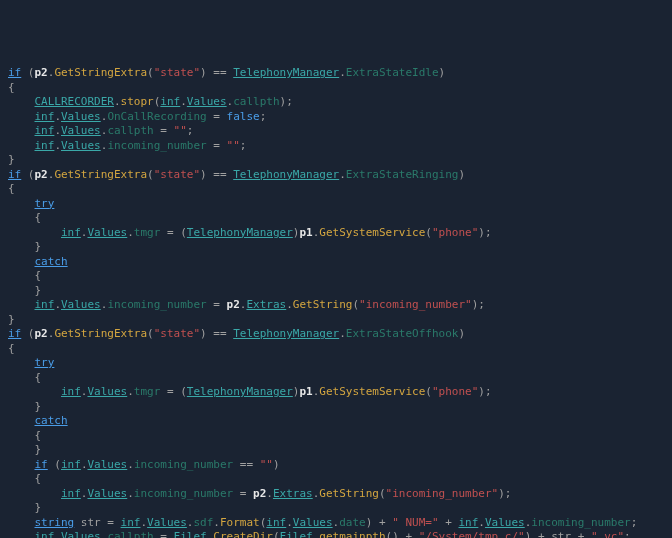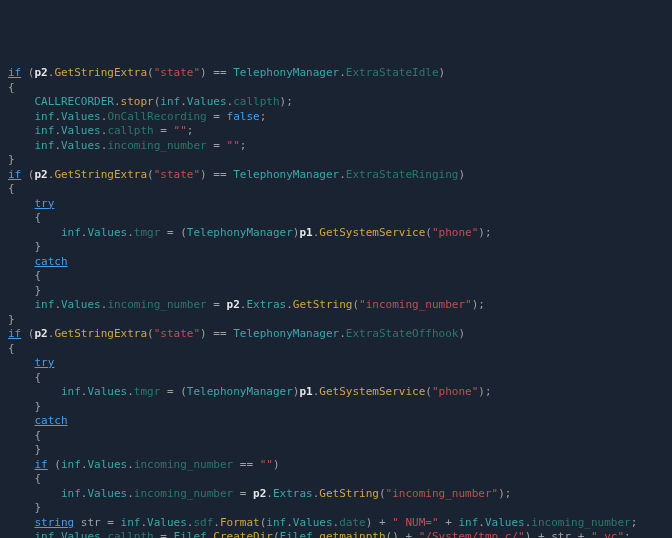--- a/index.html
+++ b/index.html
@@ -1,21 +1,21 @@
 <!DOCTYPE html>
 <html><head>
 <meta charset="utf-8">
 <style>
 * { margin:0; padding:0; box-sizing:border-box; }
 body { background:#1a2332; font-family:'Consolas','Monaco',monospace; font-size:11px; line-height:14.5px; padding:8px; width:672px; height:538px; overflow:hidden; white-space:pre; }
 .kw { color:#4a9de8;text-decoration:underline; }
 .prm { color:#e8e8e8; font-weight:bold; }
 .mth { color:#d4a640; }
 .str { color:#c05050; }
-.typ { color:#3aa8a8; }
+.typ { color:#3aa8a8;text-decoration:underline; }
 .pun { color:#a0a0a0; }
 .mbr { color:#2a7a6a; }
 .bi { color:#4a9de8; }
 .code { color:#a0a0a0; }
 </style>
 </head>
 <body>
 
 
 

